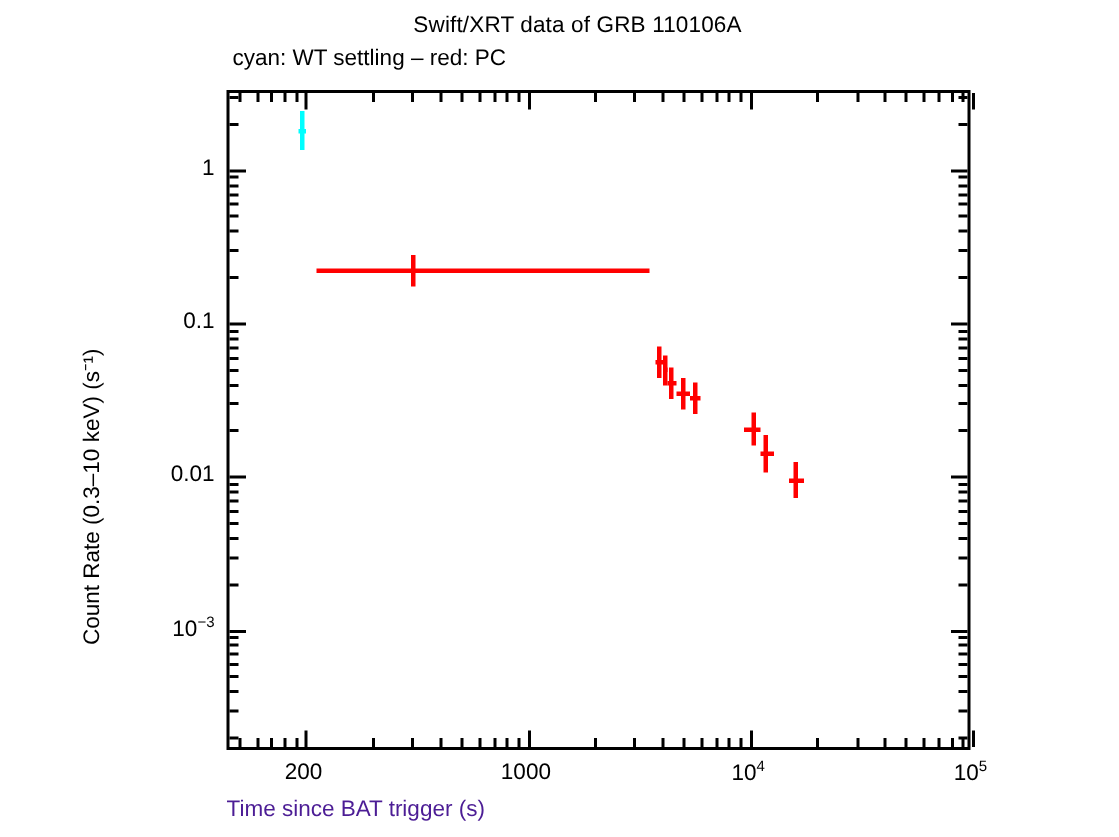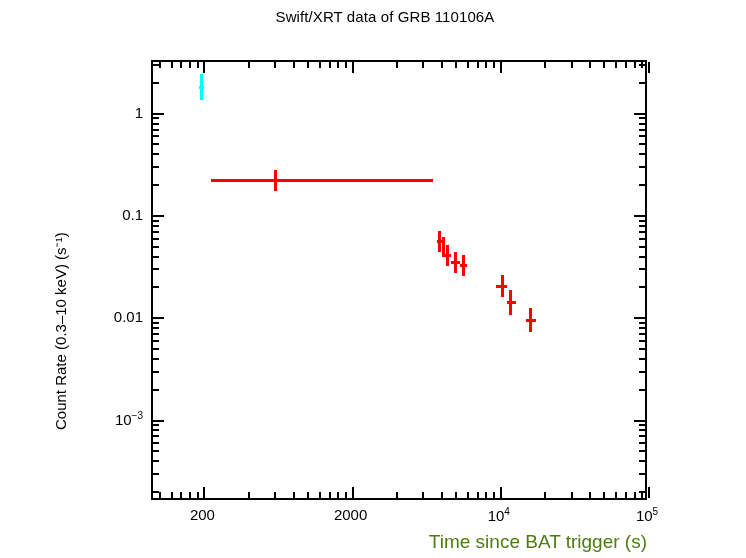--- a/index.html
+++ b/index.html
@@ -38,40 +38,41 @@
   }
   .ylab{
     position:absolute;right:0;font-size:15px;color:#000;
     text-align:right;white-space:nowrap;transform:translateY(-50%);
   }
   #ylabels{position:absolute;left:60px;top:0;width:71px;height:558px;}
   .sup{font-size:10px;vertical-align:super;}
 
   
   .xtitle{
-    position:absolute;left:139px;top:531px;width:496px;text-align:right;
-    font-size:19px;color:#4d7c0f;
+    position:absolute;left:139px;top:531px;width:496px;text-align:left;
+    font-size:15px;color:#4c1d95;
   }
   .ytitle{
     position:absolute;font-size:15px;color:#000;white-space:nowrap;
     transform-origin:0 0;transform:rotate(-90deg);
     left:38px;top:430px;
   }
 
   
   .pt{position:absolute;}
   .hbar{position:absolute;height:3px;}
   .vbar{position:absolute;width:3px;}
 </style>
 </head>
 <body>
 
 <div id="stage">
 
   <div class="title">Swift/XRT data of GRB 110106A</div>
+  <div class="subtitle">cyan: WT settling – red: PC</div>
 
   <div id="plot">
     <div id="data-layer">
         <div class="pt" style="left: 0px; top: 0px;">
           <div class="hbar" style="left: 46.0278px; width: 5.36671px; top: 23.5718px; background: rgb(0, 255, 255);"></div>
           <div class="vbar" style="top: 11.8653px; height: 26.4788px; left: 47.2671px; background: rgb(0, 255, 255);"></div>
         </div>
         <div class="pt" style="left: 0px; top: 0px;">
           <div class="hbar" style="left: 57.529px; width: 222.699px; top: 117.046px; background: rgb(255, 0, 0);"></div>
           <div class="vbar" style="top: 108.234px; height: 20.8817px; left: 120.605px; background: rgb(255, 0, 0);"></div>
@@ -248,21 +249,21 @@
       <div class="tick y" style="top: 50.6774px; width: 11px; left: 0px;"></div>
       <div class="tick y" style="top: 50.6774px; width: 11px; right: 0px;"></div>
       <div class="tick y" style="top: 19.8817px; width: 6px; left: 0px;"></div>
       <div class="tick y" style="top: 19.8817px; width: 6px; right: 0px;"></div>
       <div class="tick y" style="top: 1.86737px; width: 6px; left: 0px;"></div>
       <div class="tick y" style="top: 1.86737px; width: 6px; right: 0px;"></div>
     </div>
 
   <div id="xlabels">
       <div class="xlab" style="left: 190.395px;">200</div>
-      <div class="xlab" style="left: 338.596px;">2000</div>
+      <div class="xlab" style="left: 338.596px;">1000</div>
       <div class="xlab" style="left: 486.798px;">10<span class="sup">4</span></div>
       <div class="xlab" style="left: 635px;">10<span class="sup">5</span></div>
     </div>
   <div id="ylabels">
       <div class="ylab" style="top: 111.677px;">1</div>
       <div class="ylab" style="top: 213.978px;">0.1</div>
       <div class="ylab" style="top: 316.28px;">0.01</div>
       <div class="ylab" style="top: 418.581px;">10<span class="sup">−3</span></div>
     </div>
 

